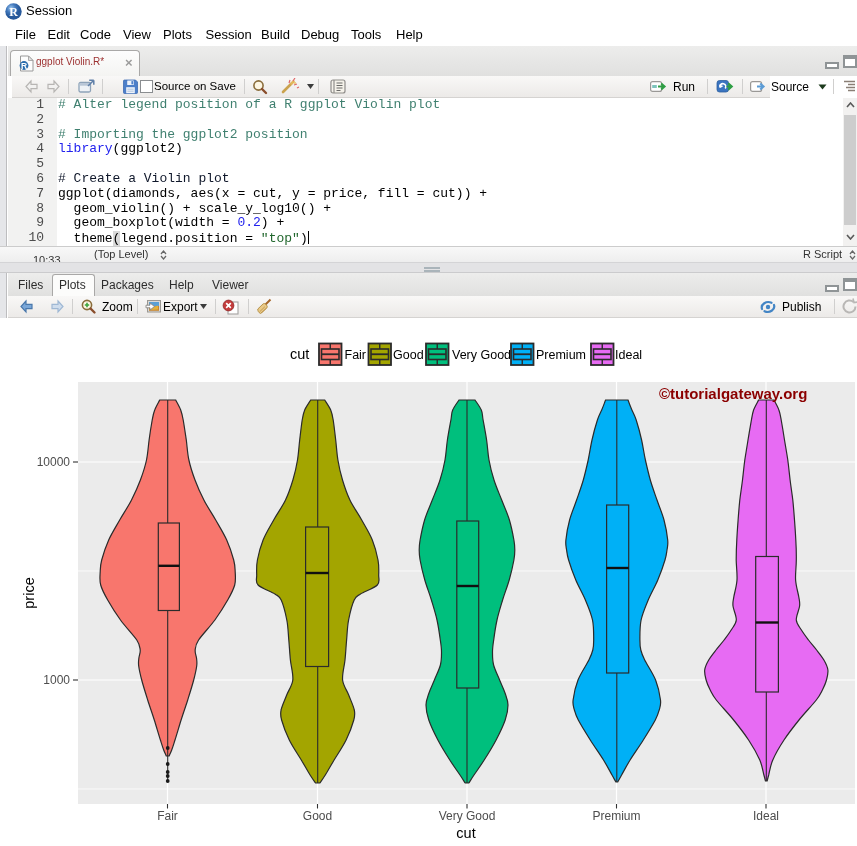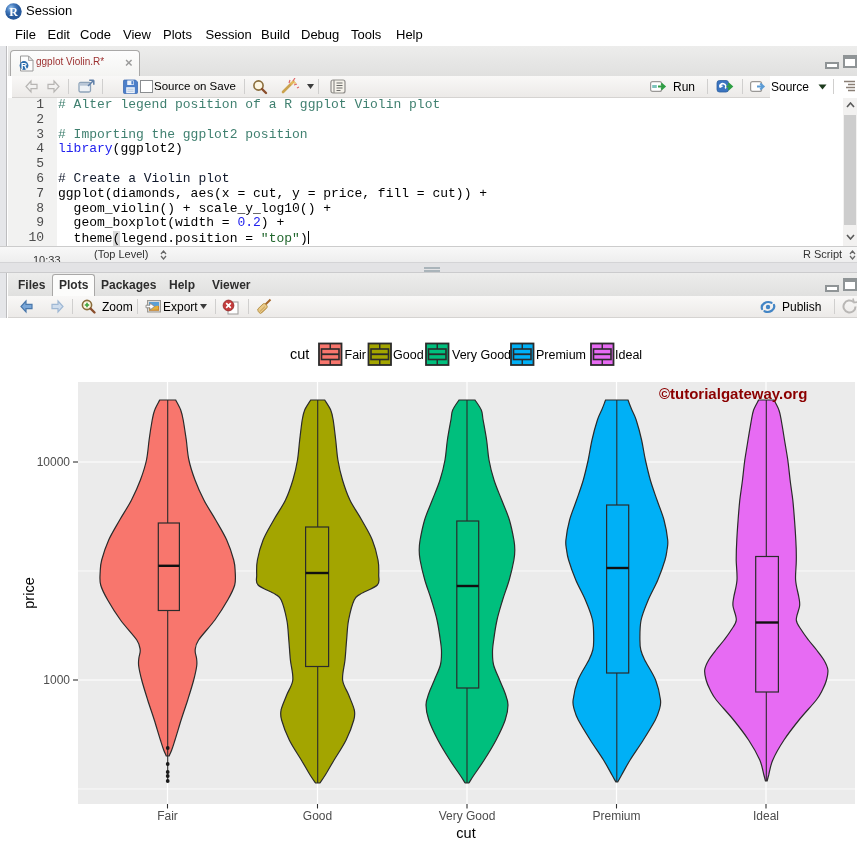--- a/index.html
+++ b/index.html
@@ -168,21 +168,21 @@
  <svg class="abs" style="left:849px;top:3px" width="7" height="10" viewBox="0 0 7 10">
       <path d="M1 4 L3.5 1 L6 4 M1 6 L3.5 9 L6 6" fill="none" stroke="#666" stroke-width="1.2"></path>
     </svg>
 </div>
 
 <div class="abs" style="left:0;top:262px;width:857px;height:11px;background:#e3e3e5;border-top:1px solid #d4d4d6;border-bottom:1px solid #cbcbcd">
  <div class="abs" style="left:424px;top:4px;width:16px;height:1.5px;background:#aab4ba"></div>
  <div class="abs" style="left:424px;top:7px;width:16px;height:1.5px;background:#aab4ba"></div>
 </div>
 
-<div class="abs" style="left:8px;top:273px;width:849px;height:23px;background:linear-gradient(#ededec,#e0e0df);font-size:12px;font-weight:bold;color:#2d2d2d">
+<div class="abs" style="left:8px;top:273px;width:849px;height:23px;background:linear-gradient(#ededec,#e0e0df);font-size:12px;font-weight:normal;color:#2d2d2d">
  <span class="abs" style="left:10px;top:5px">Files</span>
  <div class="abs" style="left:44px;top:1px;width:43px;height:22px;background:#fcfcfb;border:1px solid #a9a8a7;border-bottom:none;border-radius:3px 3px 0 0"></div>
  <span class="abs" style="left:51px;top:5px">Plots</span>
  <span class="abs" style="left:93px;top:5px">Packages</span>
  <span class="abs" style="left:161px;top:5px">Help</span>
  <span class="abs" style="left:204px;top:5px">Viewer</span>
 </div>
 
 <div class="abs" style="left:825px;top:285px;width:14px;height:7px;border:2px solid #8f9496;background:#fff"></div>
 <div class="abs" style="left:843px;top:278px;width:14px;height:13px;border:2px solid #8f9496;border-top-width:4px;background:#fff"></div>

